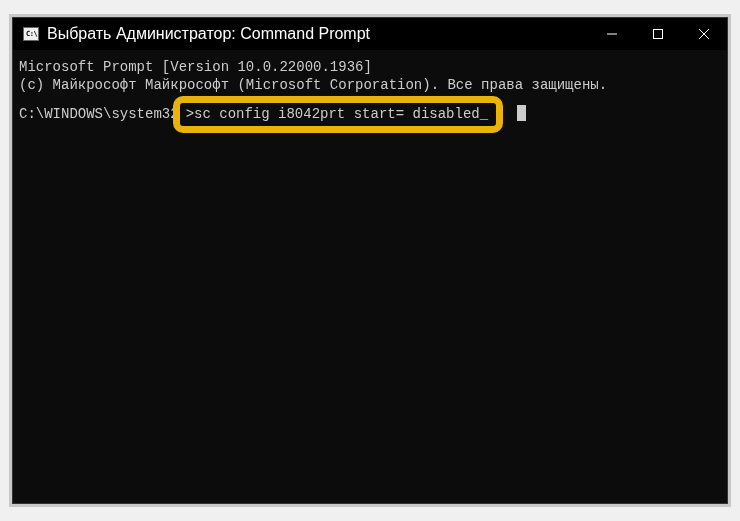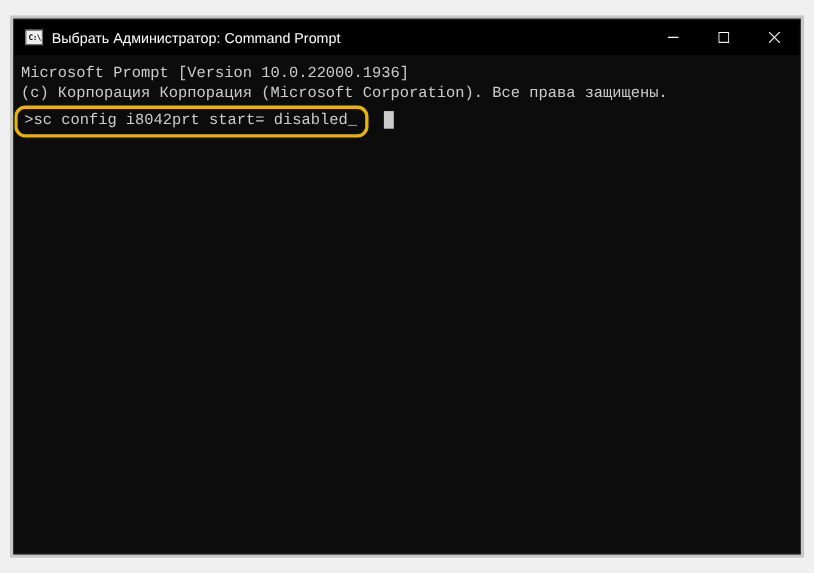--- a/index.html
+++ b/index.html
@@ -48,21 +48,21 @@
     }
     .titlebar-icon-inner {
       font-size: 7px;
       color: #000;
       font-family: monospace;
       font-weight: bold;
       letter-spacing: -0.5px;
     }
     .titlebar-text {
       color: #ffffff;
-      font-size: 13px;
+      font-size: 16px;
       flex: 1;
       white-space: nowrap;
       overflow: hidden;
     }
     .window-controls {
       display: flex;
       height: 100%;
     }
     .window-control {
       width: 46px;
@@ -85,21 +85,21 @@
       font-size: 14px;
       line-height: 1.3;
       position: relative;
       overflow: hidden;
     }
     .terminal-line {
       white-space: pre;
     }
     .command-highlight {
       display: inline-block;
-      border: 3px solid #eab308;
+      border: 7px solid #eab308;
       border-radius: 10px;
       padding: 2px 8px 2px 6px;
       margin-left: -6px;
       position: relative;
     }
     .command-highlight .prompt-char {
       display: inline;
     }
     .cursor-underscore {
       display: inline;
@@ -150,23 +150,24 @@
         <svg viewBox="0 0 10 10">
           <line x1="0" y1="0" x2="10" y2="10" stroke="#ffffff" stroke-width="1"></line>
           <line x1="10" y1="0" x2="0" y2="10" stroke="#ffffff" stroke-width="1"></line>
         </svg>
       </div>
     </div>
   </div>
   <div class="terminal">
     <div class="terminal-content">
       <div class="terminal-line">Microsoft Prompt [Version 10.0.22000.1936]</div>
-      <div class="terminal-line">(c) Корпорация Корпорация (Microsoft Corporation). Все права защищены.</div>
+      <div class="terminal-line">(c) Майкрософт Майкрософт (Microsoft Corporation). Все права защищены.</div>
       <div class="terminal-line"></div>
       <div class="prompt-wrap">
+        <span class="prompt-text">C:\WINDOWS\system32</span>
         <span class="command-highlight">
           <span class="prompt-char">&gt;</span><span>sc config i8042prt start= disabled</span><span class="cursor-underscore">_</span>
         </span>
         <span class="block-cursor"></span>
       </div>
     </div>
   </div>
 </div>
 
 </body></html>

